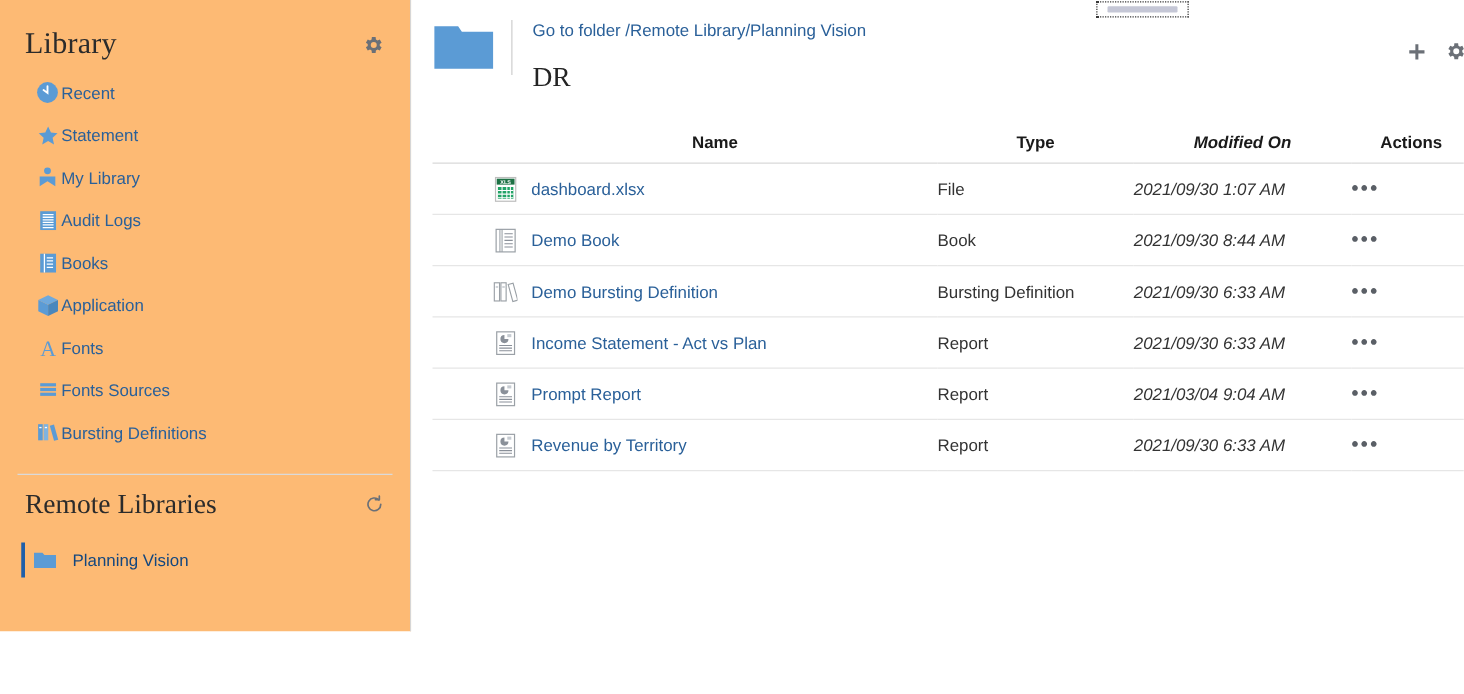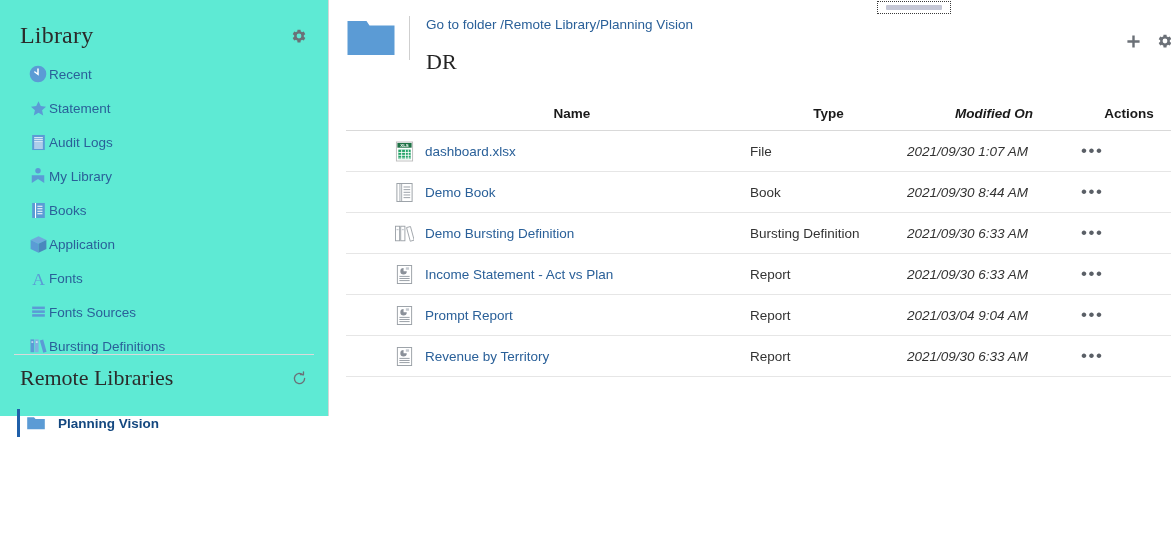--- a/index.html
+++ b/index.html
@@ -6,23 +6,23 @@
   html, body {
     width: 1171px; height: 555px;
     background: #ffffff;
     font-family: "Liberation Sans", sans-serif;
     overflow: hidden;
   }
   .app { position: relative; width: 1171px; height: 555px; display: flex; }
 
   
   .sidebar {
-    width: 329px; height: 416px;
+    width: 329px; height: 505px;
     border-right: 1px solid #d6d6d6;
-    background: #5eead4;
+    background: #fdba74;
     position: relative;
     flex: 0 0 329px;
   }
   .side-head {
     display: flex; align-items: center; justify-content: space-between;
     padding: 22px 20px 8px 20px;
   }
   .side-title {
     font-family: "Liberation Serif", serif;
     font-size: 24px; color: #2b2b2b; font-weight: 400; letter-spacing: .2px;
@@ -52,32 +52,32 @@
   .remote-item {
     display: flex; align-items: center; gap: 11px;
     height: 36px; padding-left: 18px; margin-top: 8px; cursor: pointer;
     position: relative;
   }
   .remote-item.selected::before {
     content: ""; position: absolute; left: 17px; top: 4px;
     width: 3px; height: 28px; background: #1f5fa9;
   }
   .remote-item .nav-ico { margin-left: 7px; }
-  .remote-label { font-size: 13.5px; color: #13477f; font-weight: bold; }
+  .remote-label { font-size: 13.5px; color: #13477f; font-weight: normal; }
 
   .user-head { padding: 12px 20px 4px 20px; }
   .user-row {
     display: flex; align-items: center; justify-content: space-between;
     padding: 2px 22px 0 20px; cursor: pointer;
   }
   .user-left { display: flex; align-items: center; gap: 10px; }
   .user-label { font-size: 13.5px; color: #2a6099; }
   .search-ico { width: 18px; height: 18px; }
 
-  .sp-remote { position: absolute; left: 0; right: 0; top: 346px; }
+  .sp-remote { position: absolute; left: 0; right: 0; top: 371px; }
   .sp-user   { position: absolute; left: 0; right: 0; top: 478px; }
 
   
   .main { flex: 1 1 auto; position: relative; background: #fff; }
 
   .drag-handle {
     position: absolute; left: 548px; top: 1px;
     width: 74px; height: 13px;
     border: 1px dotted #3a3a3a;
     display: flex; align-items: center; justify-content: center;
@@ -156,38 +156,38 @@
         <span class="nav-ico">
           <svg viewBox="0 0 24 24" width="21" height="21">
               <path d="M12 3.6l2.6 5.6 6 .7-4.5 4.1 1.3 6-5.4-3.1-5.4 3.1 1.3-6L3.4 9.9l6-.7z" fill="#5b9bd5"></path>
             </svg>
         </span>
         <span class="nav-label">Statement</span>
       </div>
 
       <div class="nav-item">
         <span class="nav-ico">
+          <svg viewBox="0 0 24 24" width="20" height="20">
+              <circle cx="12" cy="5.6" r="3.3" fill="#5b9bd5"></circle>
+              <path d="M4.5 11h15v9.5L12 15.6 4.5 20.5z" fill="#5b9bd5"></path>
+            </svg>
+        </span>
+        <span class="nav-label">My Library</span>
+      </div>
+
+      <div class="nav-item">
+        <span class="nav-ico">
           <svg viewBox="0 0 24 24" width="19" height="19">
               <rect x="4" y="2.5" width="16" height="19" fill="#5b9bd5"></rect>
               <g stroke="#fff" stroke-width="1.3">
                 <path d="M6.5 6h11M6.5 8.6h11M6.5 11.2h11M6.5 13.8h11M6.5 16.4h11M6.5 19h11"></path>
               </g>
             </svg>
         </span>
         <span class="nav-label">Audit Logs</span>
-      </div>
-
-      <div class="nav-item">
-        <span class="nav-ico">
-          <svg viewBox="0 0 24 24" width="20" height="20">
-              <circle cx="12" cy="5.6" r="3.3" fill="#5b9bd5"></circle>
-              <path d="M4.5 11h15v9.5L12 15.6 4.5 20.5z" fill="#5b9bd5"></path>
-            </svg>
-        </span>
-        <span class="nav-label">My Library</span>
       </div>
 
       <div class="nav-item">
         <span class="nav-ico">
           <svg viewBox="0 0 24 24" width="19" height="19">
               <rect x="4" y="2.5" width="16" height="19" fill="#5b9bd5"></rect>
               <rect x="7.6" y="2.5" width="1.3" height="19" fill="#fff"></rect>
               <g stroke="#fff" stroke-width="1.3">
                 <path d="M10.6 6.6h6.4M10.6 9.8h6.4M10.6 13h6.4M10.6 16.2h6.4"></path>
               </g>

